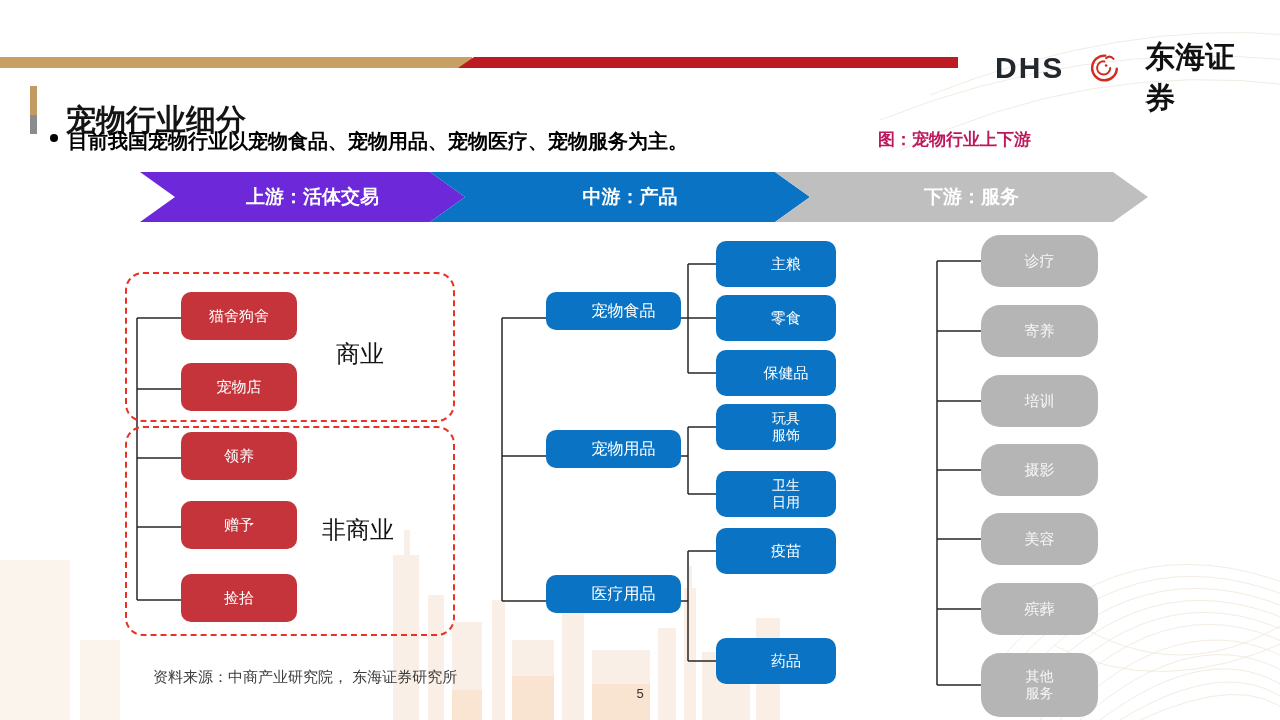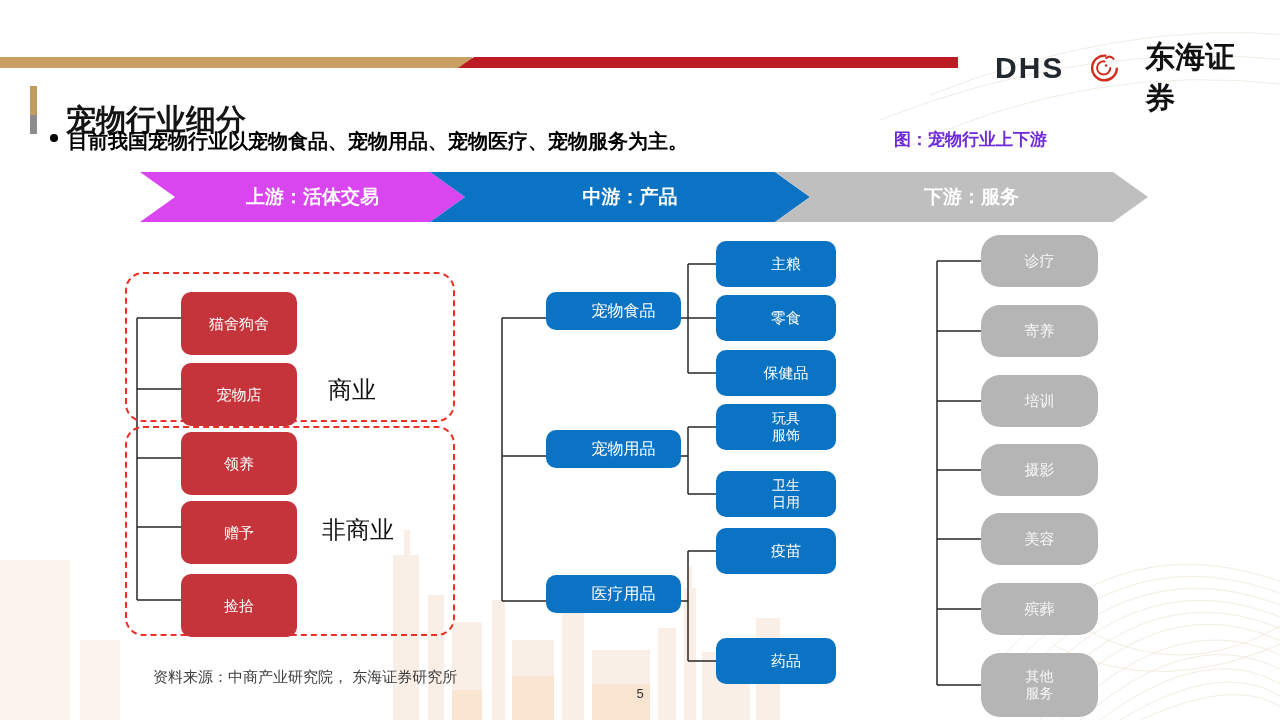--- a/index.html
+++ b/index.html
@@ -19,47 +19,47 @@
   .logo-dhs{font-size:30px;font-weight:bold;letter-spacing:2px;color:#23272e;}
   .logo-cn{font-family:"Liberation Serif","DejaVu Serif",serif;font-size:30px;font-weight:bold;color:#111;margin-top:20px;}
   
   .accent-bar{position:absolute;left:30px;top:86px;width:7px;height:48px;
     background:linear-gradient(to bottom,#C29B62 0 60%,#8C8C8C 60% 100%);}
   .title{position:absolute;left:66px;top:100px;font-family:"Liberation Serif","DejaVu Serif",serif;
     font-size:30px;font-weight:bold;color:#141414;}
   .bullet-row{position:absolute;left:50px;top:128px;display:flex;align-items:flex-start;gap:10px;}
   .bullet-dot{width:8px;height:8px;border-radius:50%;background:#000;margin-top:6px;}
   .bullet-text{font-size:20px;font-weight:600;color:#000;}
-  .fig-caption{position:absolute;left:878px;top:128px;font-size:17px;font-weight:bold;color:#6d28d9;margin-left:16px;}
+  .fig-caption{position:absolute;left:878px;top:128px;font-size:17px;font-weight:bold;color:#be185d;}
   
   .arrow{position:absolute;top:172px;height:50px;display:flex;align-items:center;justify-content:center;
     color:#fff;font-size:19px;font-weight:bold;padding-left:20px;box-sizing:border-box;}
-  .arrow-up{left:140px;width:325px;background:#d946ef;
+  .arrow-up{left:140px;width:325px;background:#6d28d9;
     clip-path:polygon(0 0,290px 0,325px 50%,290px 100%,0 100%,35px 50%);}
   .arrow-mid{left:430px;width:380px;background:#0B73C3;
     clip-path:polygon(0 0,345px 0,380px 50%,345px 100%,0 100%,35px 50%);}
   .arrow-down{left:775px;width:373px;background:#BFBFBF;
     clip-path:polygon(0 0,338px 0,373px 50%,338px 100%,0 100%,35px 50%);}
   
   .connectors{position:absolute;inset:0;}
   .connectors path{stroke:#262626;stroke-width:1.5;fill:none;}
   
   .node{position:absolute;border-radius:10px;display:flex;align-items:center;justify-content:center;
     color:#fff;font-size:15px;text-align:center;white-space:pre-line;line-height:1.2;}
-  .node-red{background:#C5343A;left:181px;width:116px;height:63px;}
+  .node-red{background:#C5343A;left:181px;width:116px;height:48px;}
   .node-blue{background:#0B73C3;padding-left:20px;}
   .blue-parent{left:546px;width:115px;height:38px;font-size:16px;}
   .blue-child{left:716px;width:100px;height:46px;}
   .node-gray{background:#B5B5B5;color:#F7F7F7;left:981px;width:117px;height:52px;border-radius:19px;}
   
   .dash-group{position:absolute;left:125px;width:330px;border:2px dashed #ED3024;border-radius:18px;box-sizing:border-box;}
   .dash-commercial{top:272px;height:150px;}
   .dash-noncommercial{top:426px;height:210px;}
   .group-label{position:absolute;font-size:24px;color:#141414;}
-  .label-commercial{left:328px;top:338px;margin-top:36px;}
+  .label-commercial{left:336px;top:338px;}
   .label-noncommercial{left:322px;top:514px;}
   
   .source{position:absolute;left:141px;top:668px;font-size:15px;color:#3d3d3d;margin-left:12px;}
   .page-num{position:absolute;left:0;right:0;top:686px;text-align:center;font-size:13px;color:#333;}
 </style>
 </head>
 <body>
 
 <div class="stage">
 

